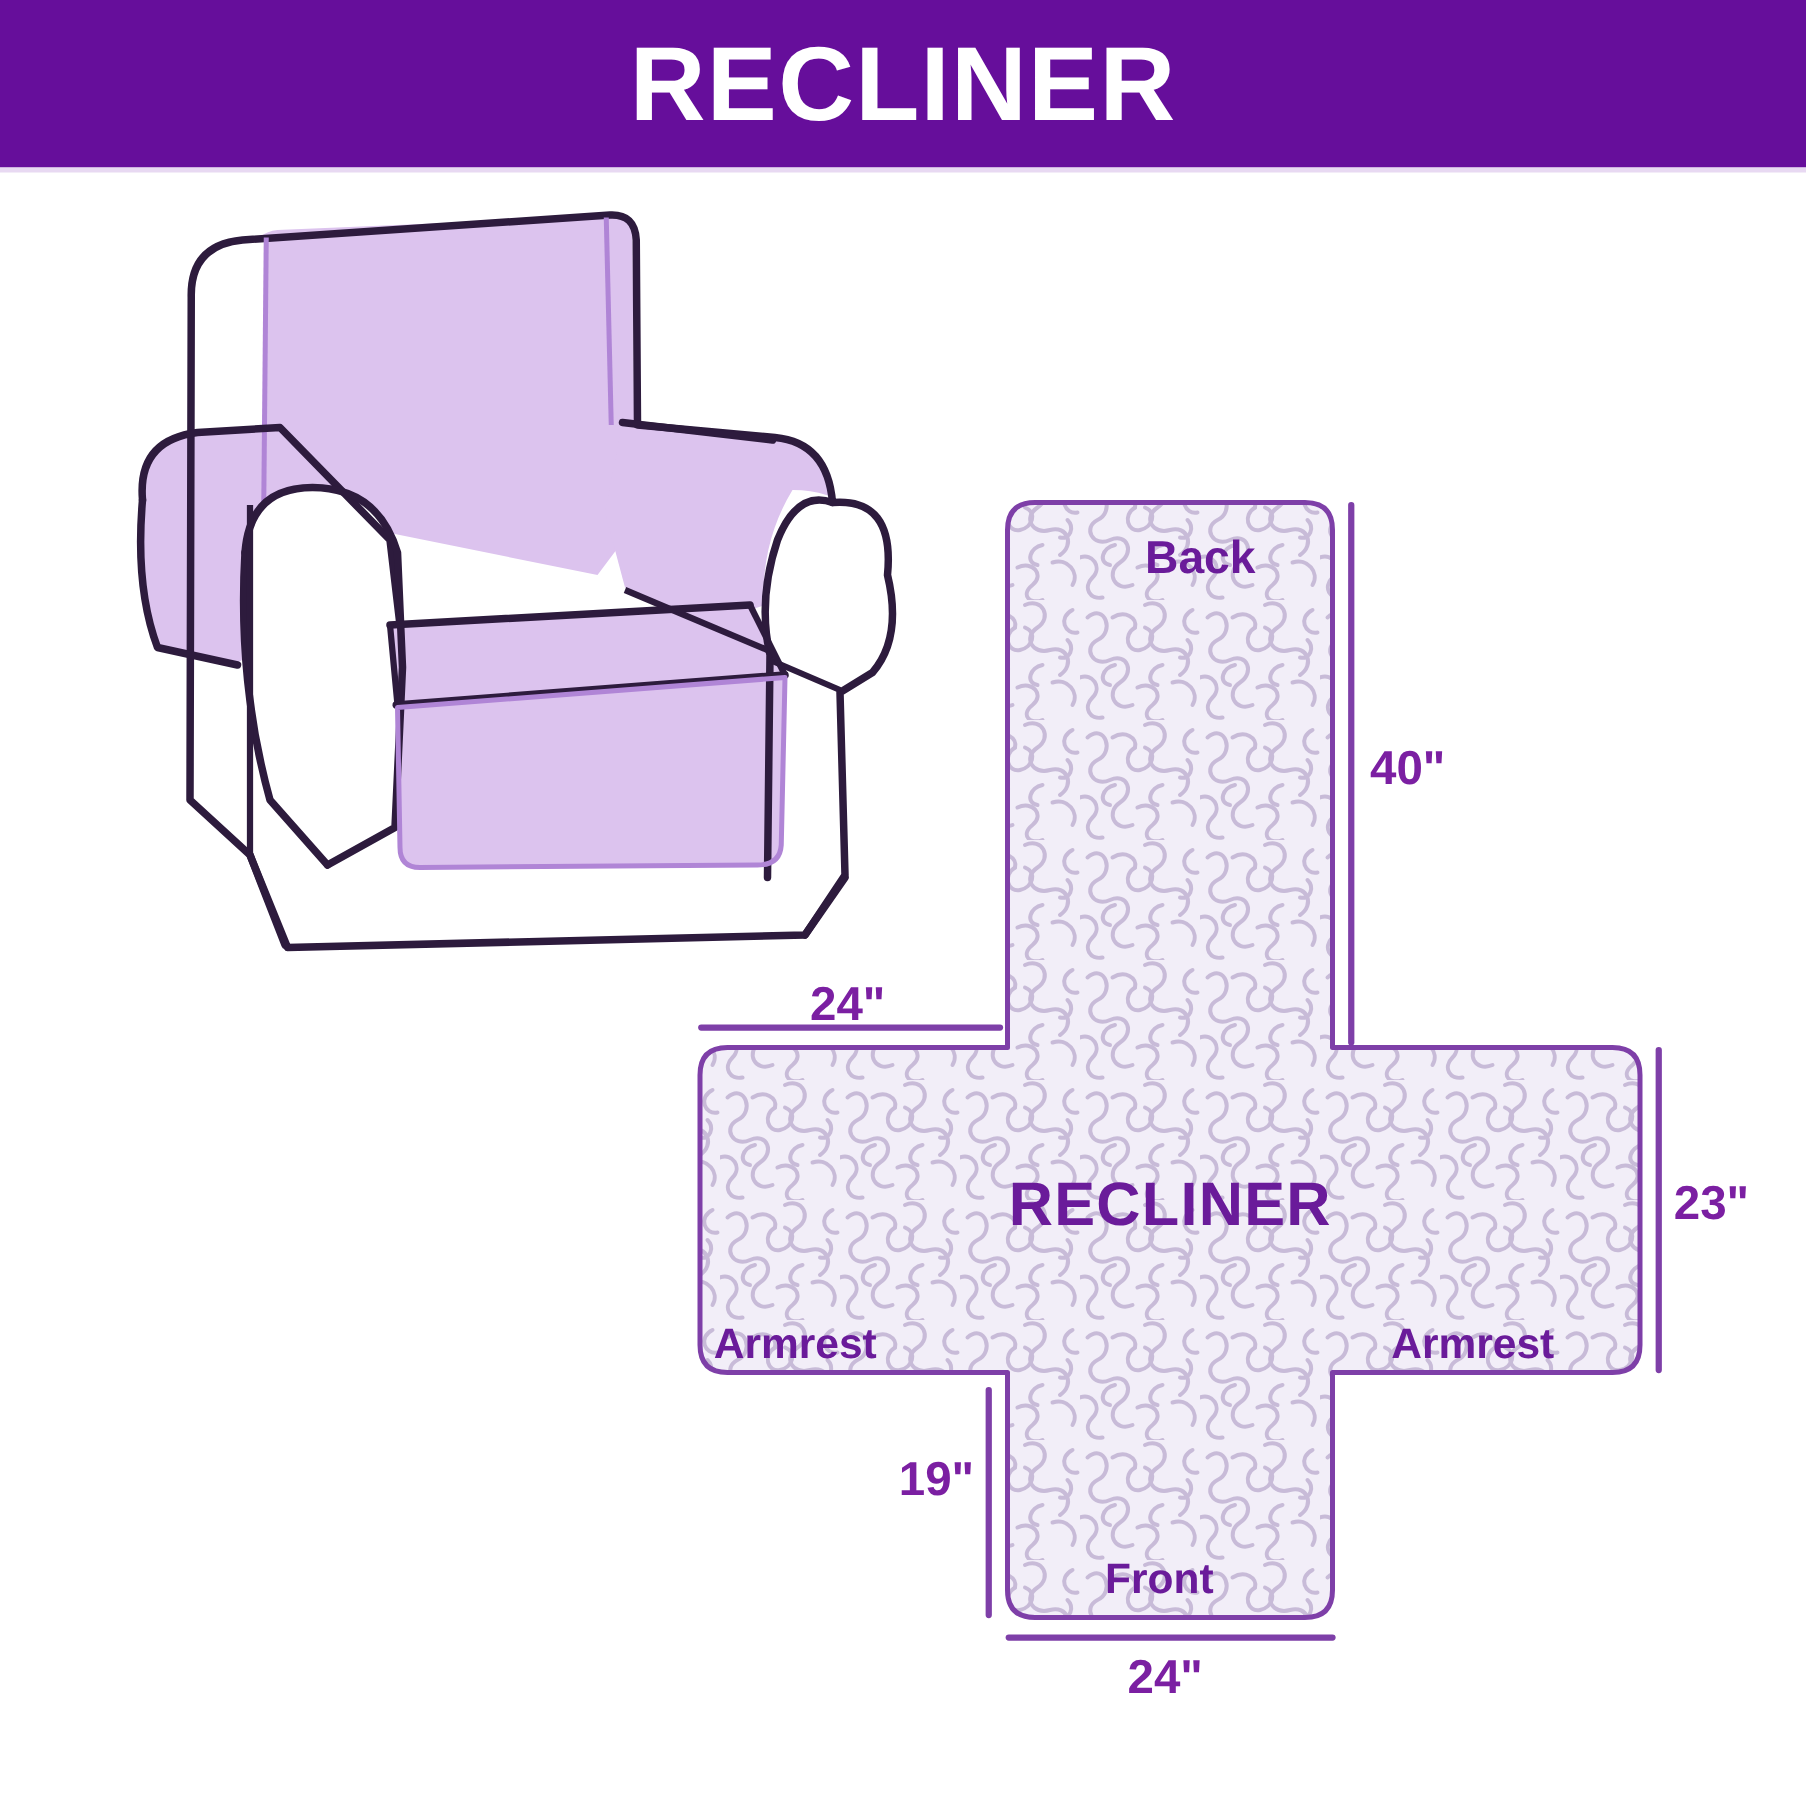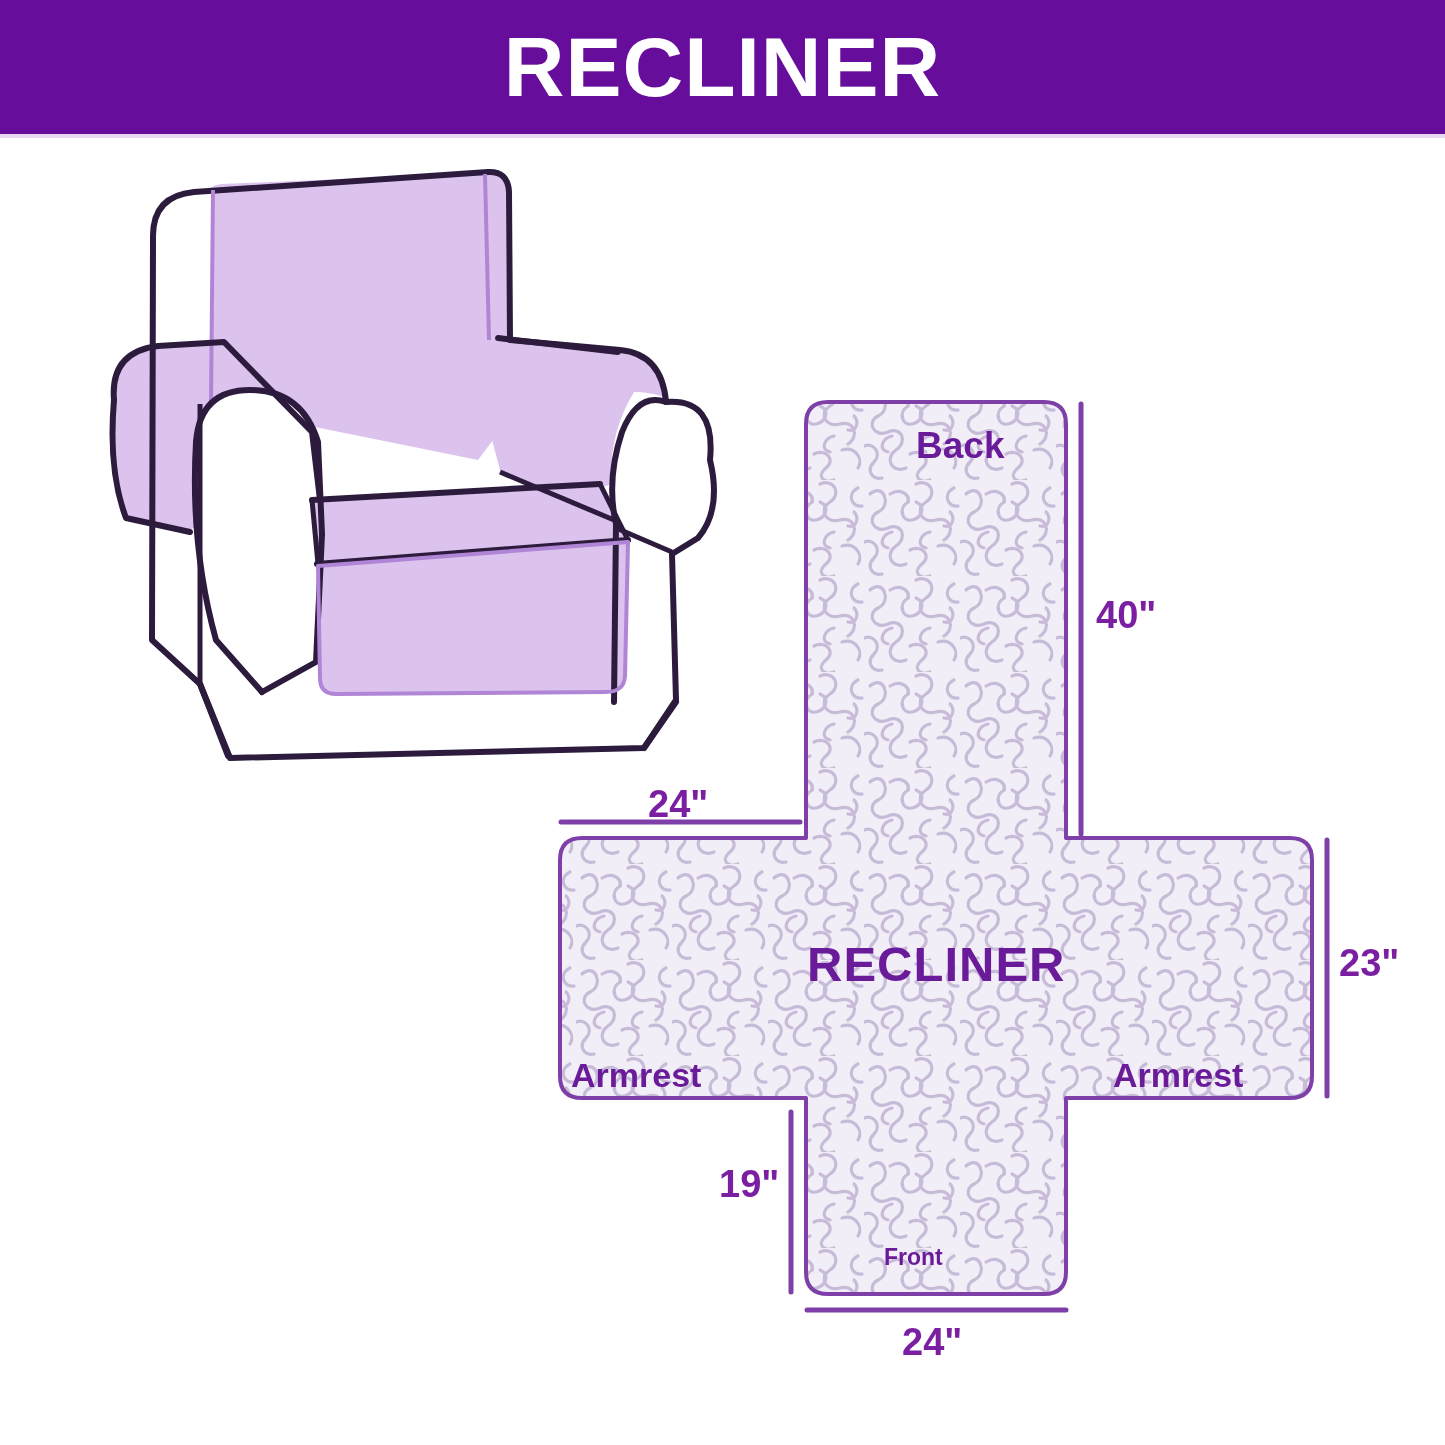--- a/index.html
+++ b/index.html
@@ -48,21 +48,21 @@
     color:#6A1B9A;
     font-weight:700;
     font-family:"Liberation Sans", sans-serif;
     white-space:nowrap;
     line-height:1;
   }
   #label-back{left:893px;top:427px;font-size:37px;margin-left:23px;}
   #label-recliner{left:807px;top:940px;font-size:49px;letter-spacing:1px;}
   #label-armrest-left{left:571px;top:1058px;font-size:34px;}
   #label-armrest-right{left:1113px;top:1058px;font-size:34px;}
-  #label-front{left:884px;top:1246px;font-size:23px;}
+  #label-front{left:884px;top:1246px;font-size:34px;}
 
   #dim-40{left:1096px;top:596px;font-size:38px;}
   #dim-23{left:1339px;top:944px;font-size:38px;}
   #dim-24-top{left:648px;top:785px;font-size:38px;}
   #dim-24-bottom{left:902px;top:1323px;font-size:38px;}
   #dim-19{left:719px;top:1165px;font-size:38px;}
 </style>
 </head>
 <body>
 

